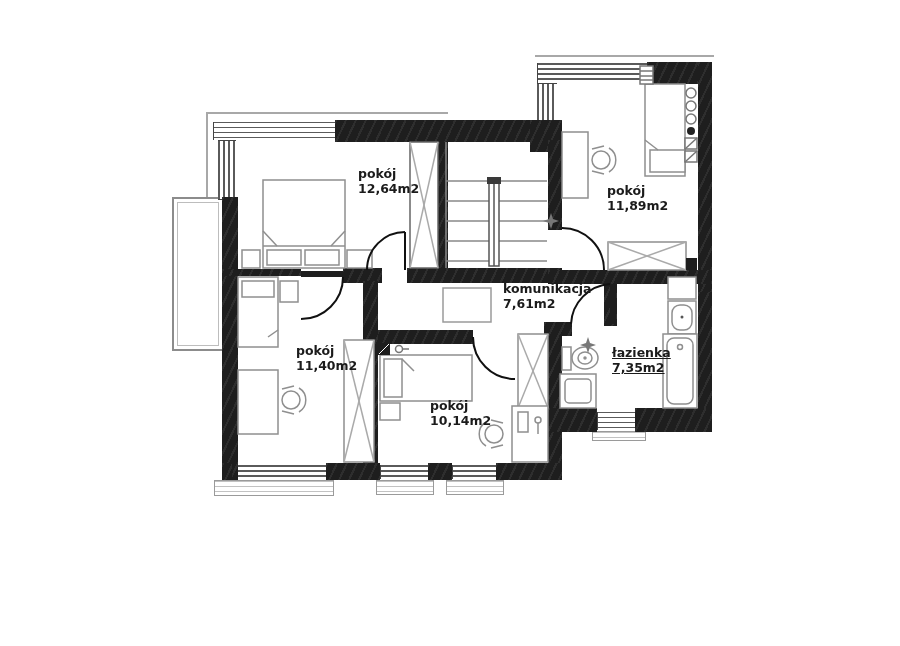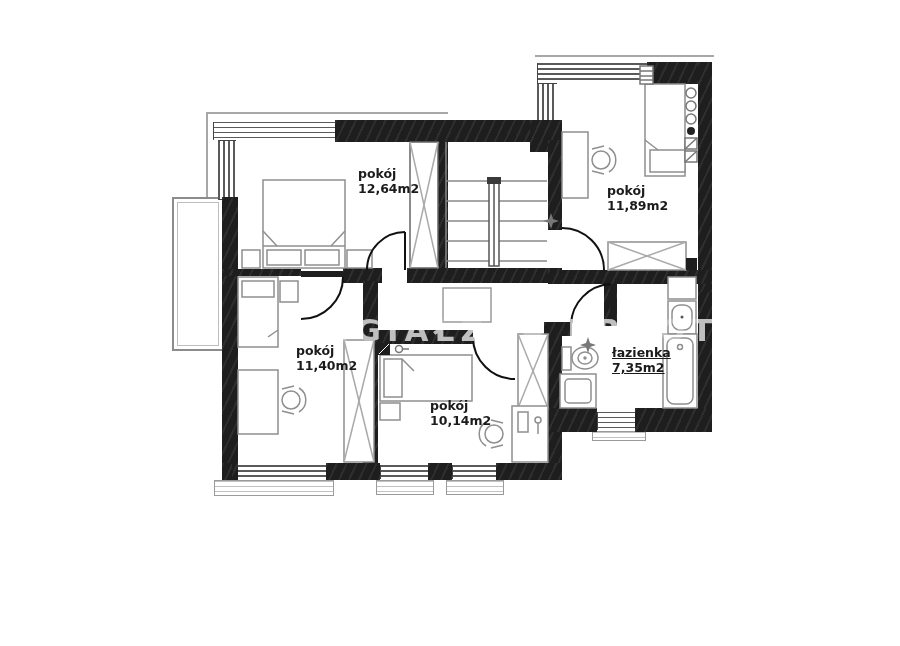--- a/index.html
+++ b/index.html
@@ -232,29 +232,32 @@
         <path d="M571,324 A42,42 0 0 1 610,284"></path>
       </g>
 
       <g fill="#777" stroke="none">
         <path d="M551,213 L553,219 L559,221 L553,223 L551,229 L549,223 L543,221 L549,219 Z"></path>
         <path d="M588,337 L590,343 L596,345 L590,347 L588,353 L586,347 L580,345 L586,343 Z"></path>
       </g>
     </g>
   </svg>
 
-  <div class="watermark" style="left:338px;top:312px;">IGIAŁZOA BROOT</div>
 
   <div class="lbl" style="left:358px;top:166px;">
     <div>pokój</div>
     <div>12,64m2</div>
   </div>
   <div class="lbl" style="left:607px;top:183px;">
     <div>pokój</div>
     <div>11,89m2</div>
+  </div>
+  <div class="lbl" style="left:503px;top:281px;">
+    <div>komunikacja</div>
+    <div>7,61m2</div>
   </div>
   <div class="lbl" style="left:296px;top:343px;">
     <div>pokój</div>
     <div>11,40m2</div>
   </div>
   <div class="lbl" style="left:430px;top:398px;">
     <div>pokój</div>
     <div>10,14m2</div>
   </div>
   <div class="lbl" style="left:612px;top:345px;text-decoration:underline;">

